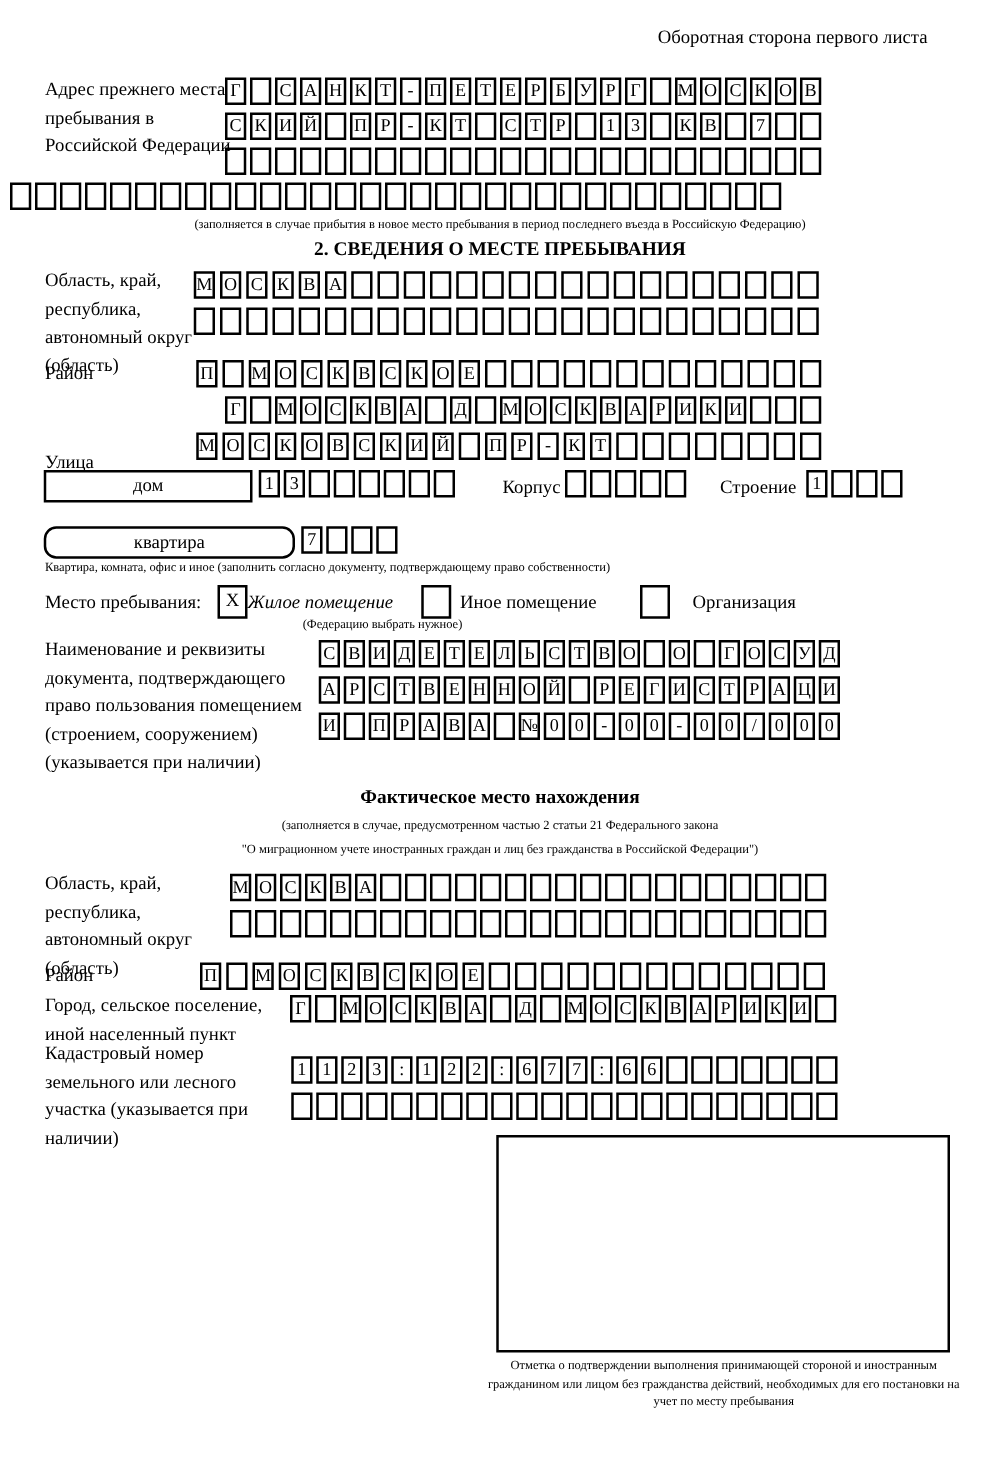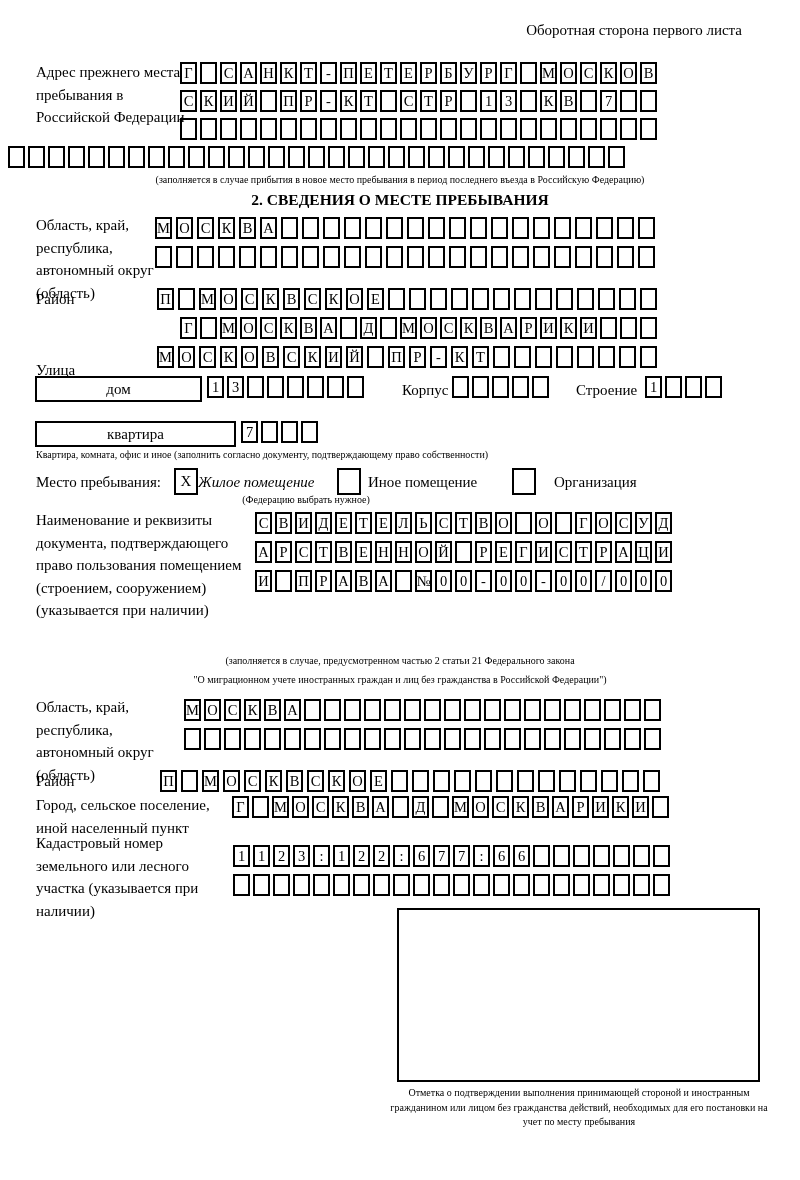--- a/index.html
+++ b/index.html
@@ -46,21 +46,21 @@
   .s2-street-r   { left:157px; top:346px; }
 
   .house-type    { left:35px; top:376px; width:167px; height:26px; }
   .house-num-r   { left:207px; top:376px; }
   .korpus-lbl    { left:402px; top:379px; }
   .korpus-r      { left:452px; top:376px; }
   .stroenie-lbl  { left:576px; top:379px; }
   .stroenie-r    { left:645px; top:376px; }
   .house-caption { left:36px; top:404px; }
 
-  .apt-type      { left:35px; top:421px; width:201px; height:26px; }
+  .apt-type      { left:35px; top:421px; width:201px; height:26px;border-radius:10px; }
   .apt-num-r     { left:241px; top:421px; }
   .apt-caption   { left:36px; top:449px; }
 
   .res-lbl       { left:36px; top:471px; }
   .res-box1      { left:174px; top:468px; }
   .res-opt1      { left:198px; top:471px;font-style:italic; }
   .res-box2      { left:337px; top:468px; }
   .res-opt2      { left:368px; top:471px; }
   .res-box3      { left:512px; top:468px; }
   .res-opt3      { left:554px; top:471px; }
@@ -458,20 +458,21 @@
       <span class="cell">0</span>
       <span class="cell">-</span>
       <span class="cell">0</span>
       <span class="cell">0</span>
       <span class="cell">/</span>
       <span class="cell">0</span>
       <span class="cell">0</span>
       <span class="cell">0</span>
     </div>
 
+  <div class="cap center bold act-title">Фактическое место нахождения</div>
   <div class="cap center act-cap1">(заполняется в случае, предусмотренном частью 2 статьи 21 Федерального закона</div>
   <div class="cap center act-cap2">"О миграционном учете иностранных граждан и лиц без гражданства в Российской Федерации")</div>
 
   <div class="lbl act-region-lbl">Область, край, республика, автономный округ (область)</div>
   <div class="cellrow act-region-r1">
       <span class="cell">М</span>
       <span class="cell">О</span>
       <span class="cell">С</span>
       <span class="cell">К</span>
       <span class="cell">В</span>

